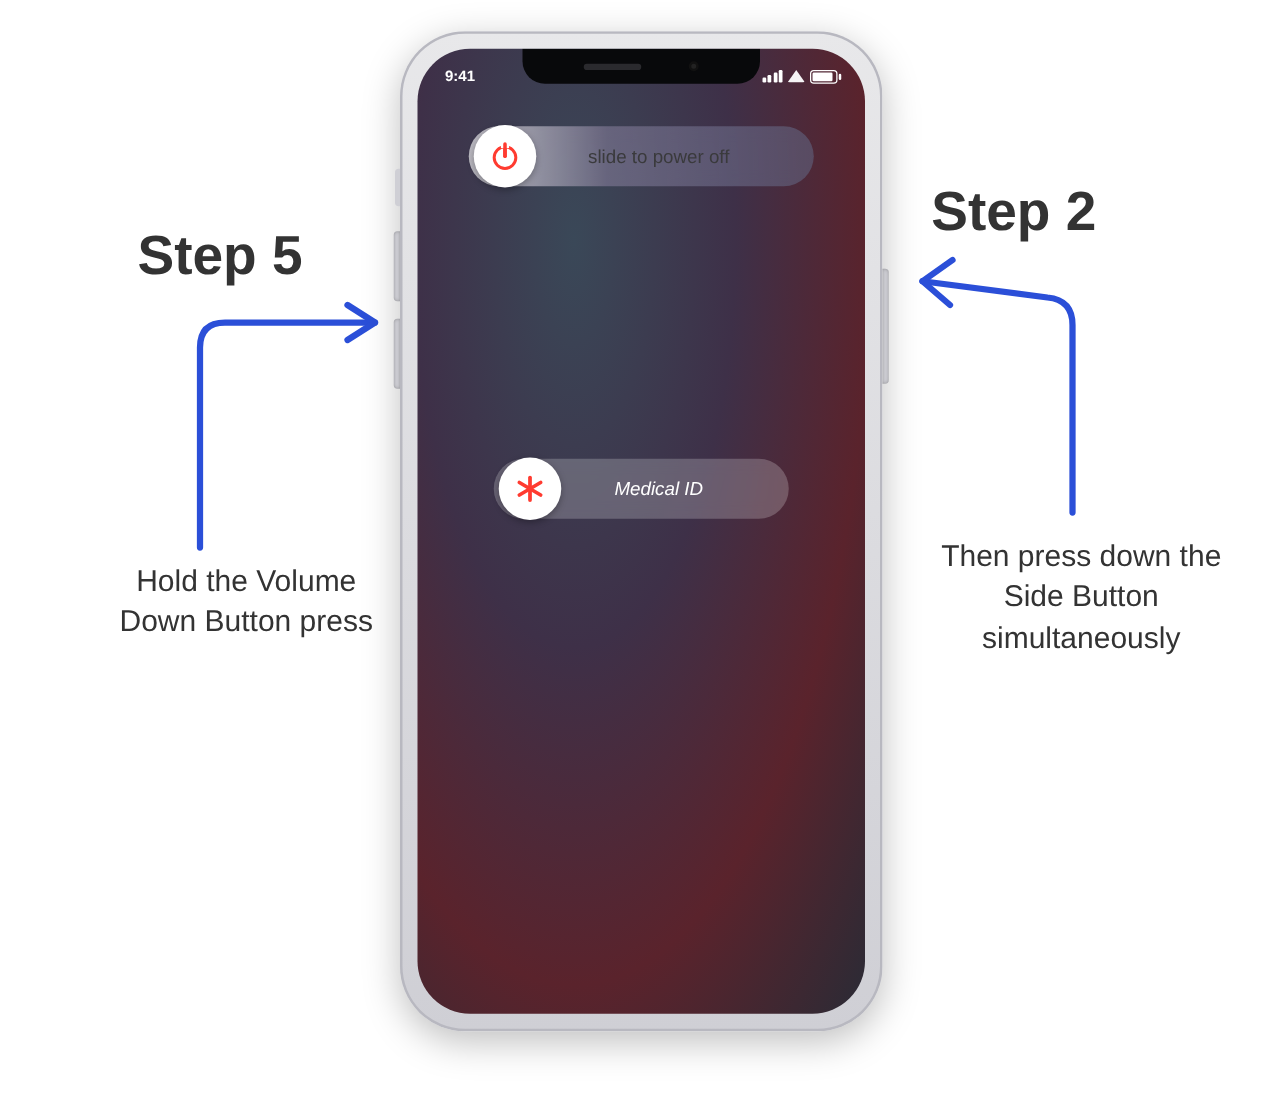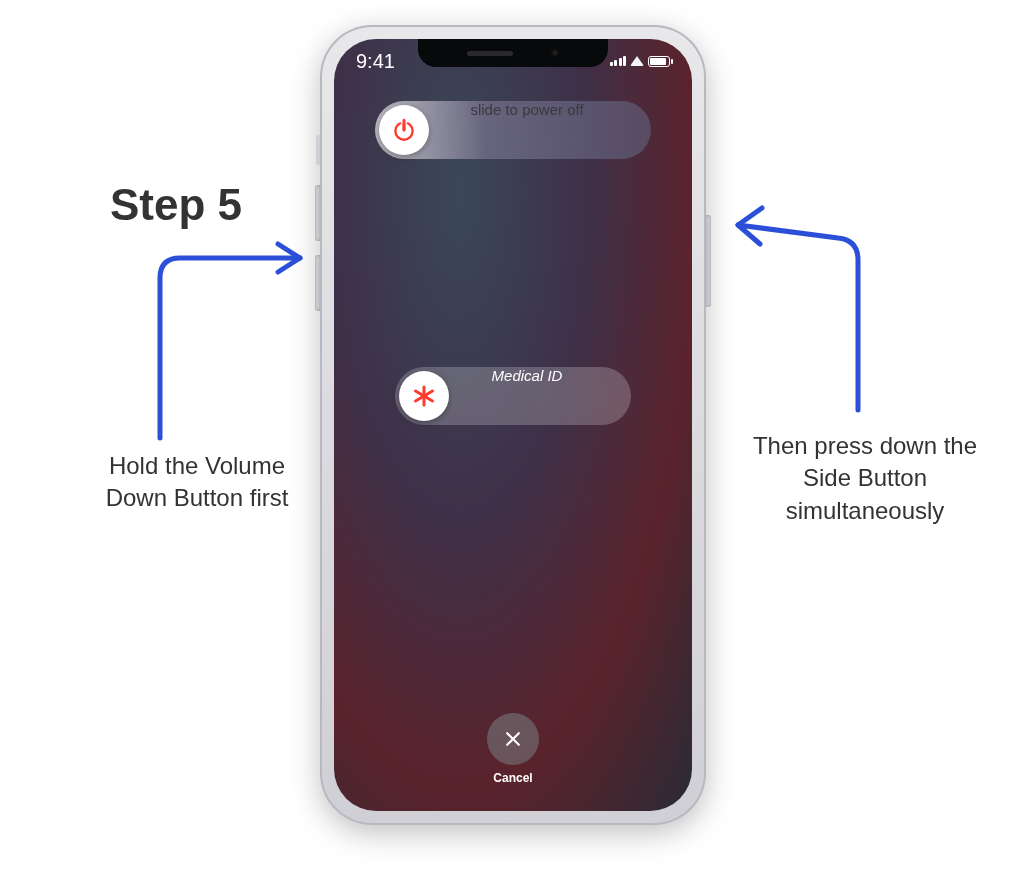--- a/index.html
+++ b/index.html
@@ -57,21 +57,21 @@
     border-radius: 0 0 18px 18px;
     z-index: 20;
     display:flex; align-items:center; justify-content:center; gap:38px;
   }
   .notch .speaker { width: 46px; height: 5px; background:#2a2a2e; border-radius:3px; }
   .notch .cam { width: 8px; height:8px; background:#222; border-radius:50%; border:2px solid #111;}
   .statusbar {
     position:absolute; top:0; left:0; right:0; height:38px;
     display:flex; justify-content:space-between; align-items:center;
     padding: 6px 22px 0 22px;
-    color:#fff; font-size:20px; font-weight:400;
+    color:#fff; font-size:12px; font-weight:700;
     z-index:10;
   }
   .status-icons { display:flex; gap:4px; align-items:center; }
   .bars {display:flex; gap:1.5px; align-items:flex-end;}
   .bars span{ width:3px; background:#fff; border-radius:1px;}
   .bars span:nth-child(1){height:4px} .bars span:nth-child(2){height:6px}
   .bars span:nth-child(3){height:8px} .bars span:nth-child(4){height:10px}
   .wifi {
     width:0;height:0;border-left:7px solid transparent;border-right:7px solid transparent;
     border-bottom:10px solid #fff; border-radius:2px; opacity:.95;
@@ -79,22 +79,22 @@
   .battery {
     width:22px;height:11px;border:1.5px solid #fff;border-radius:3px;position:relative;
   }
   .battery::after{content:"";position:absolute;right:-4px;top:2.5px;width:2.5px;height:5px;background:#fff;border-radius:1px;}
   .battery .fill{position:absolute;left:1px;top:1px;bottom:1px;width:16px;background:#fff;border-radius:1px;}
 
   
   .slider-row {
     position:absolute;
     left:50%; transform:translateX(-50%);
-    height:58px; border-radius:40px;
-    display:flex; 
+    height:48px; border-radius:40px;
+    display:flex; align-items:center;
     background: rgba(255,255,255,0.25);
     backdrop-filter: blur(6px);
   }
   .slider-row .knob{
     width:50px;height:50px;border-radius:50%;
     background:#fff; margin:4px;
     display:flex;align-items:center;justify-content:center;
     box-shadow:0 2px 6px rgba(0,0,0,.3);
   }
   .slider-row .label{
@@ -141,22 +141,23 @@
   .arrow{ position:absolute; }
   .arrow svg{ overflow:visible; }
 
 </style>
 </head>
 <body>
 
 <div class="stage">
 
   <div id="step1-title" class="ann step-title">Step 5</div>
-  <div id="step1-desc" class="ann step-desc">Hold the Volume Down Button first</div>
-
+  <div id="step1-desc" class="ann step-desc">Hold the Volume Down Button press</div>
+
+  <div id="step2-title" class="ann step-title">Step 2</div>
   <div id="step2-desc" class="ann step-desc">Then press down the Side Button simultaneously</div>
 
   <div class="arrow" style="left:150px; top:238px;">
     <svg width="200" height="220">
       <path d="M10 200 L10 40 Q10 20 30 20 L150 20" fill="none" stroke="#2b4fd8" stroke-width="5" stroke-linecap="round" stroke-linejoin="round"></path>
       <path d="M150 20 L128 6 M150 20 L128 34" fill="none" stroke="#2b4fd8" stroke-width="5" stroke-linecap="round"></path>
     </svg>
   </div>
 
   <div class="arrow" style="left:718px; top:200px;">
@@ -214,26 +215,17 @@
                 <line x1="12" y1="3" x2="12" y2="21"></line>
                 <line x1="3.5" y1="7" x2="20.5" y2="17"></line>
                 <line x1="3.5" y1="17" x2="20.5" y2="7"></line>
               </g>
             </svg>
         </div>
         <div class="label">Medical ID</div>
       </div>
 
 
-      <div class="cancel-area">
-        <div class="cancel-btn">
-          <svg viewBox="0 0 24 24">
-              <line x1="5" y1="5" x2="19" y2="19" stroke="#fff" stroke-width="2.5" stroke-linecap="round"></line>
-              <line x1="19" y1="5" x2="5" y2="19" stroke="#fff" stroke-width="2.5" stroke-linecap="round"></line>
-            </svg>
-        </div>
-        <div class="cancel-label">Cancel</div>
-      </div>
 
     </div>
   </div>
 
 </div>
 
 </body></html>

